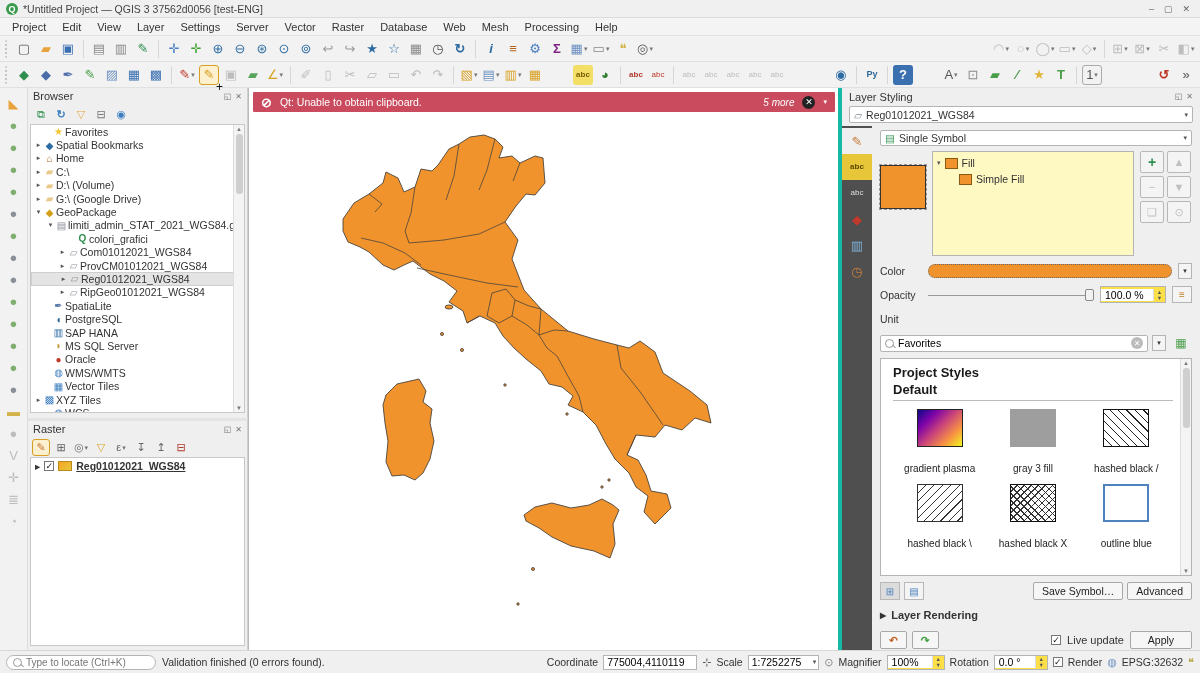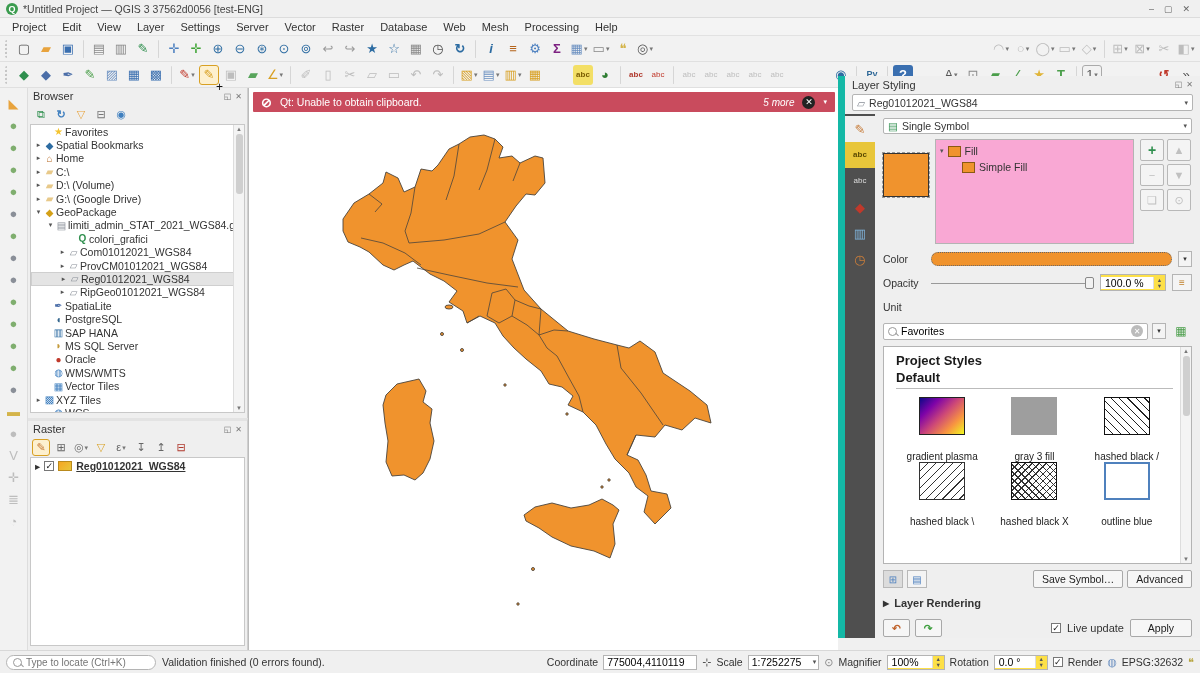--- a/index.html
+++ b/index.html
@@ -62,33 +62,33 @@
   #map { left:248px; top:88px; width:590px; height:562px; background:#fff; border-left:1px solid #bbb; position:absolute; }
   #map svg { position:absolute; left:0; top:0; }
   #banner { position:absolute; left:4px; top:4px; width:582px; height:20px; background:#c94b5d; color:#fff; display:flex; align-items:center; padding:0 8px; gap:8px; border-radius:1px; z-index:5; }
   #banner .bicon { font-size:13px; font-weight:bold; }
   #banner .btext { font-size:10.5px; }
   #banner .bmore { margin-left:auto; font-style:italic; font-size:10px; }
   #banner .bclose { width:13px; height:13px; border-radius:7px; background:#222; color:#fff; font-size:9px; display:flex; align-items:center; justify-content:center; }
   #banner .bdd { font-size:7px; }
 
   
-  #styling { left:838px; top:76px; width:362px; height:562px; background:#efefef; border-left:7px solid #14b8a6; position:absolute; }
+  #styling { left:838px; top:88px; width:362px; height:562px; background:#efefef; border-left:4px solid #14b8a6; position:absolute; }
   #styling .panel-head { padding:0 7px; height:17px; }
   .combo { background:#fff; border:1px solid #b4b4b4; border-radius:2px; display:flex; align-items:center; font-size:10.5px; padding:0 4px; gap:4px; height:17px; }
   .combo .dda { margin-left:auto; font-size:7px; color:#555; }
   #style-body { position:absolute; top:38px; left:0; right:0; bottom:0; display:flex; }
   #style-tabs { width:30px; background:#4f4f4f; display:flex; flex-direction:column; align-items:stretch; padding-top:2px; flex:0 0 auto; }
   #style-tabs .tbi { width:30px; height:26px; border-radius:0; margin:0; font-size:13px; }
   #style-tabs .tbi.active { background:#efefef; border:none; }
   #style-content { flex:1; padding:4px 8px 0 8px; display:flex; flex-direction:column; gap:5px; overflow:hidden; }
 
   #symbol-area { display:flex; gap:6px; height:110px; }
   #sym-preview { width:46px; height:44px; background:#f0932d; border:1px solid #333; outline:1px dashed #999; margin-top:14px; }
-  #sym-tree { flex:1; background:#f9a8d4; border:1px solid #b4b4b4; padding:3px 4px; font-size:10.5px; }
+  #sym-tree { flex:1; background:#fef9c3; border:1px solid #b4b4b4; padding:3px 4px; font-size:10.5px; }
   .symrow { display:flex; align-items:center; gap:4px; height:16px; }
   .symrow .sw { width:13px; height:11px; background:#f0932d; border:1px solid #8a5a12; }
   #sym-btns { width:52px; display:grid; grid-template-columns:24px 24px; grid-auto-rows:22px; gap:3px; align-content:start; }
   .sbtn { background:#f4f4f4; border:1px solid #b8b8b8; border-radius:2px; display:flex; align-items:center; justify-content:center; font-size:11px; }
   .sbtn.dis { color:#c0c0c0; }
 
   .frow { display:flex; align-items:center; gap:6px; height:20px; font-size:10.5px; }
   .frow label { width:42px; flex:0 0 auto; }
   #color-bar { flex:1; height:14px; background:#f0932d; border-radius:7px; border:1px dotted #666; }
   .mini-dd { width:14px; height:16px; border:1px solid #b4b4b4; background:#f4f4f4; font-size:7px; display:flex; align-items:center; justify-content:center; }
@@ -103,21 +103,21 @@
   #search-row { display:flex; align-items:center; gap:4px; height:20px; }
   #search-box { flex:1; display:flex; align-items:center; background:#fff; border:1px solid #b4b4b4; border-radius:2px; height:17px; padding:0 4px; gap:4px; }
   .magicon { width:9px; height:9px; border:1.4px solid #999; border-radius:50%; position:relative; flex:0 0 auto; }
   .magicon::after { content:""; position:absolute; width:4px; height:1.4px; background:#999; transform:rotate(45deg); right:-3px; bottom:-1px; }
   #search-box input { border:none; outline:none; flex:1; font-size:10.5px; font-family:"Liberation Sans",sans-serif; }
   .clear-ic { width:12px; height:12px; border-radius:6px; background:#bbb; color:#fff; font-size:8px; display:flex; align-items:center; justify-content:center; }
 
   #styles-box { background:#fff; border:1px solid #b4b4b4; height:228px; position:relative; padding:6px 18px 0 12px; overflow:hidden; }
   #styles-box h2 { font-size:13px; margin-bottom:2px; color:#1a1a1a; }
   #styles-box h3 { font-size:13px; border-bottom:1px solid #bbb; padding-bottom:3px; margin-bottom:8px; color:#1a1a1a; }
-  #style-grid { display:grid; grid-template-columns:1fr 1fr 1fr; }
+  #style-grid { display:grid; grid-template-columns:1fr 1fr 1fr; row-gap:10px; }
   .sw-cell { display:flex; flex-direction:column; align-items:center; gap:16px; }
   .sw { width:46px; height:38px; background:#fff; }
   .sw.gradient { background:linear-gradient(135deg,#0d0887,#7e03a8,#cc4778,#f89441,#f0f921); border:1px solid #222; }
   .sw.gray { background:#9e9e9e; }
   .sw.hatchf { border:1.5px solid #111; background:repeating-linear-gradient(45deg,transparent 0 5px,#222 5px 6px); }
   .sw.hatchb { border:1px solid #333; background:repeating-linear-gradient(135deg,transparent 0 5px,#333 5px 6px); }
   .sw.hatchx { border:1.5px solid #111; background:repeating-linear-gradient(45deg,transparent 0 4px,#333 4px 5px),repeating-linear-gradient(135deg,transparent 0 4px,#333 4px 5px); }
   .sw.outline { border:2px solid #4f81bd; }
   .sw-label { font-size:10px; color:#222; }
 

